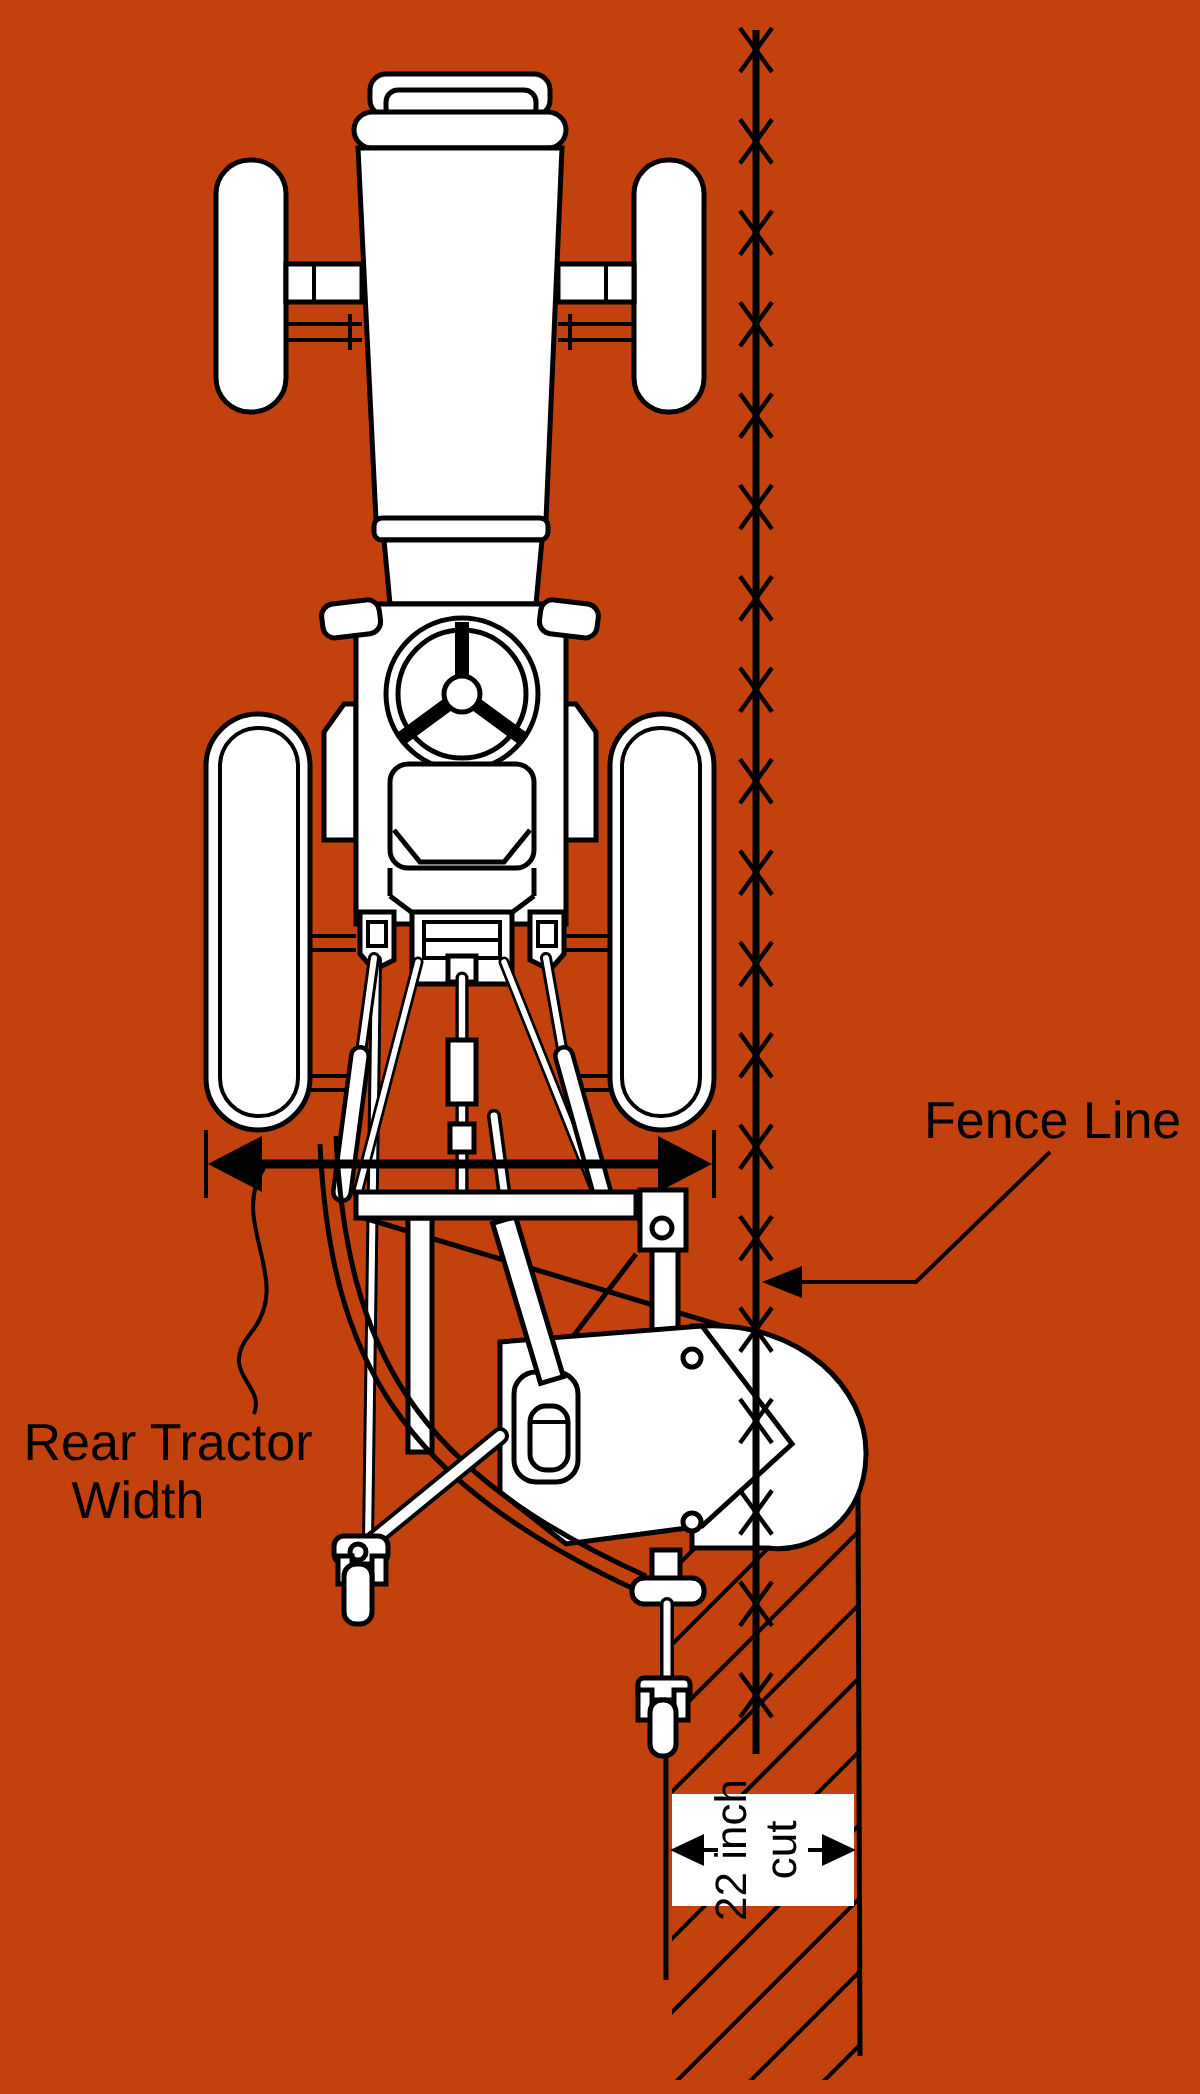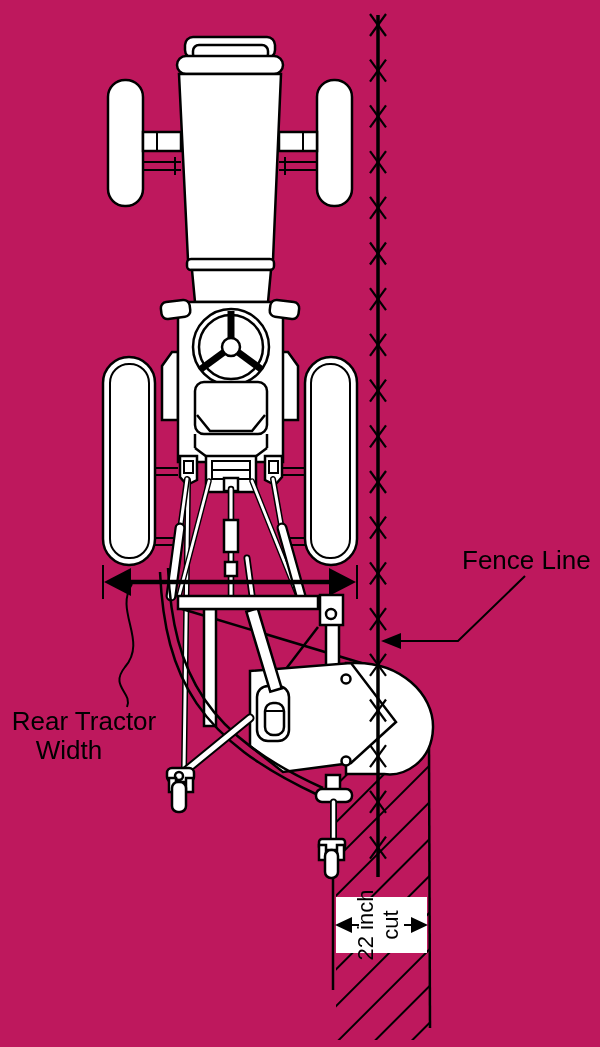--- a/index.html
+++ b/index.html
@@ -1,16 +1,16 @@
 <!DOCTYPE html>
 <html><head>
 <meta charset="utf-8">
 <style>
   html,body{margin:0;padding:0;background:#ffffff;}
-  .stage{width:600px;height:1047px;position:relative;background:#be185d;overflow:hidden;}
+  .stage{width:600px;height:1047px;position:relative;background:#c2410c;overflow:hidden;}
   svg{display:block;}
   .wh{fill:#fff;stroke:#000;stroke-width:2.5;}
   .ln{fill:none;stroke:#000;stroke-width:2.5;}
   .tn{fill:none;stroke:#000;stroke-width:2;}
   .bk{fill:#000;stroke:none;}
   .tubeB{fill:none;stroke:#000;stroke-linecap:round;}
   .tubeW{fill:none;stroke:#fff;stroke-linecap:round;}
   .lbl{font-family:"Liberation Sans",sans-serif;font-size:26px;fill:#000;}
   .lbl-s{font-family:"Liberation Sans",sans-serif;font-size:22px;fill:#000;}
 </style>

